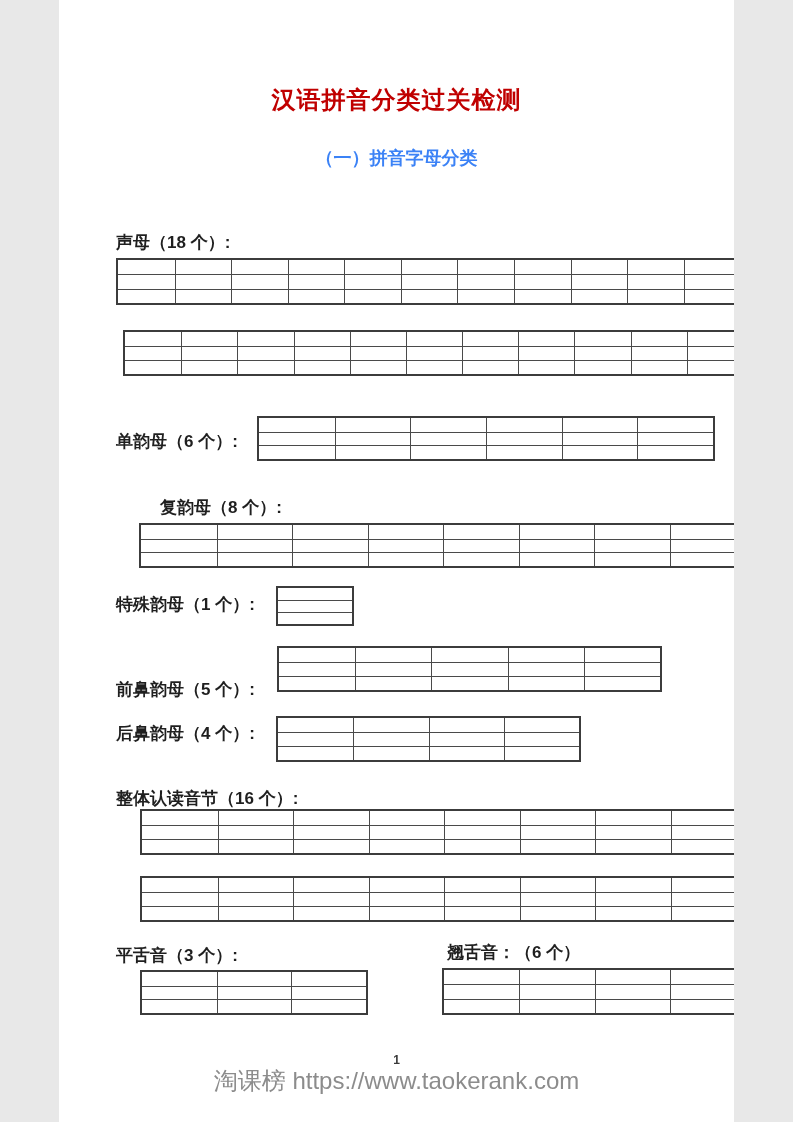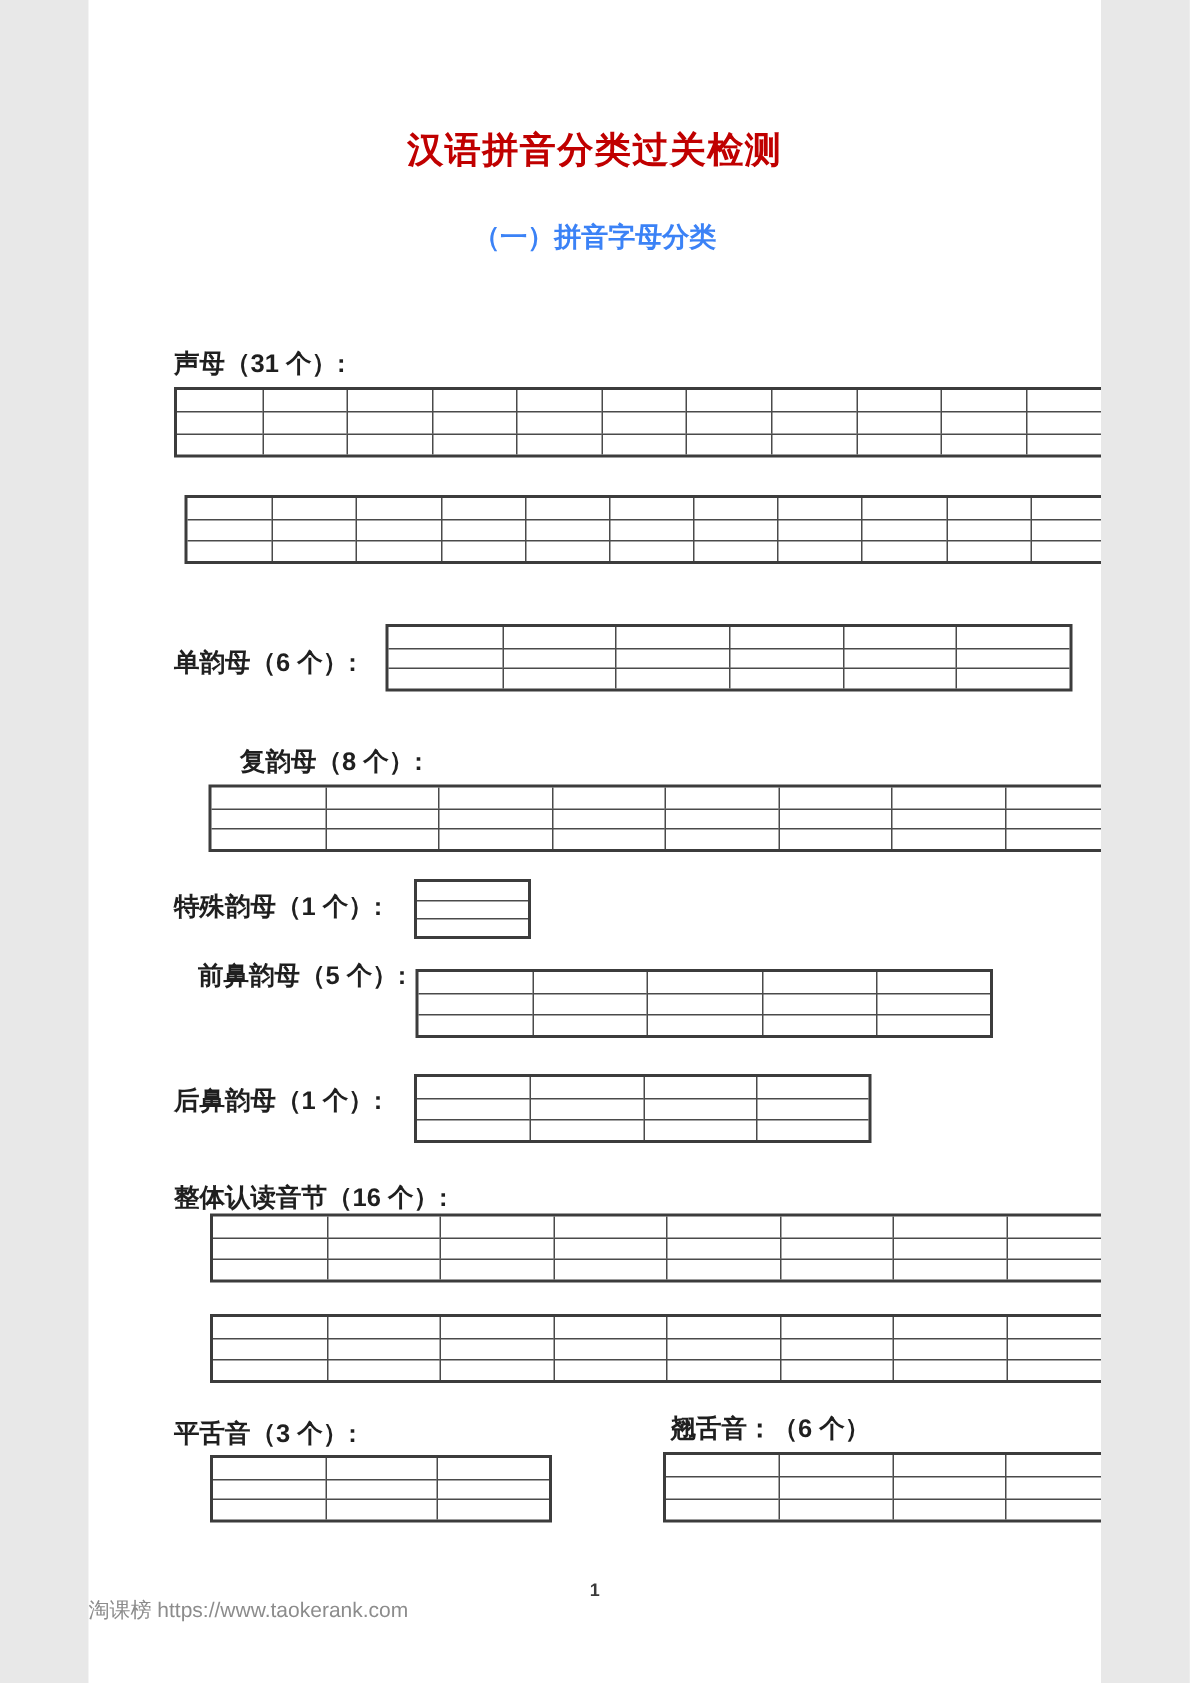--- a/index.html
+++ b/index.html
@@ -24,33 +24,33 @@
     background:#ffffff;
   }
   .cell { box-sizing:border-box; }
   .cell.bl { border-left:1px solid #4a4a4a; }
   .cell.bt { border-top:1px solid #4a4a4a; }
   .pagenum {
     left:0; top:1053px; width:100%; text-align:center;
     font-size:12px; font-weight:bold; color:#3a3a3a;
   }
   .watermark {
-    left:0; top:1065px; width:100%; text-align:left;
-    font-size:14px; color:#8c8c8c;
+    left:0; top:1065px; width:100%; text-align:center;
+    font-size:24px; color:#8c8c8c;
   }
 </style>
 </head>
 <body>
 
 <div class="page">
 
   <div class="abs title">汉语拼音分类过关检测</div>
   <div class="abs subtitle">（一）拼音字母分类</div>
 
-  <div class="abs sec-label" style="left:57px; top:231px;">声母（31 个）:</div>
+  <div class="abs sec-label" style="left:57px; top:231px;">声母（18 个）:</div>
   <div class="grid" style="left: 57px; top: 258px; width: 683px; height: 47px; display: grid; grid-template-columns: repeat(12, 1fr); grid-template-rows: repeat(3, 1fr);">
       <div class="cell"></div>
       <div class="cell bl"></div>
       <div class="cell bl"></div>
       <div class="cell bl"></div>
       <div class="cell bl"></div>
       <div class="cell bl"></div>
       <div class="cell bl"></div>
       <div class="cell bl"></div>
       <div class="cell bl"></div>
@@ -168,40 +168,40 @@
       <div class="cell bl bt"></div>
     </div>
 
   <div class="abs sec-label" style="left:57px; top:593px;text-align:right;">特殊韵母（1 个）:</div>
   <div class="grid" style="left: 217px; top: 586px; width: 78px; height: 40px; display: grid; grid-template-columns: repeat(1, 1fr); grid-template-rows: repeat(3, 1fr);">
       <div class="cell"></div>
       <div class="cell bt"></div>
       <div class="cell bt"></div>
     </div>
 
-  <div class="abs sec-label" style="left:57px; top:639px;margin-left:16px;">前鼻韵母（5 个）:</div>
+  <div class="abs sec-label" style="left:57px; top:678px;">前鼻韵母（5 个）:</div>
   <div class="grid" style="left: 218px; top: 646px; width: 385px; height: 46px; display: grid; grid-template-columns: repeat(5, 1fr); grid-template-rows: repeat(3, 1fr);">
       <div class="cell"></div>
       <div class="cell bl"></div>
       <div class="cell bl"></div>
       <div class="cell bl"></div>
       <div class="cell bl"></div>
       <div class="cell bt"></div>
       <div class="cell bl bt"></div>
       <div class="cell bl bt"></div>
       <div class="cell bl bt"></div>
       <div class="cell bl bt"></div>
       <div class="cell bt"></div>
       <div class="cell bl bt"></div>
       <div class="cell bl bt"></div>
       <div class="cell bl bt"></div>
       <div class="cell bl bt"></div>
     </div>
 
-  <div class="abs sec-label" style="left:57px; top:722px;">后鼻韵母（1 个）:</div>
+  <div class="abs sec-label" style="left:57px; top:722px;">后鼻韵母（4 个）:</div>
   <div class="grid" style="left: 217px; top: 716px; width: 305px; height: 46px; display: grid; grid-template-columns: repeat(4, 1fr); grid-template-rows: repeat(3, 1fr);">
       <div class="cell"></div>
       <div class="cell bl"></div>
       <div class="cell bl"></div>
       <div class="cell bl"></div>
       <div class="cell bt"></div>
       <div class="cell bl bt"></div>
       <div class="cell bl bt"></div>
       <div class="cell bl bt"></div>
       <div class="cell bt"></div>

